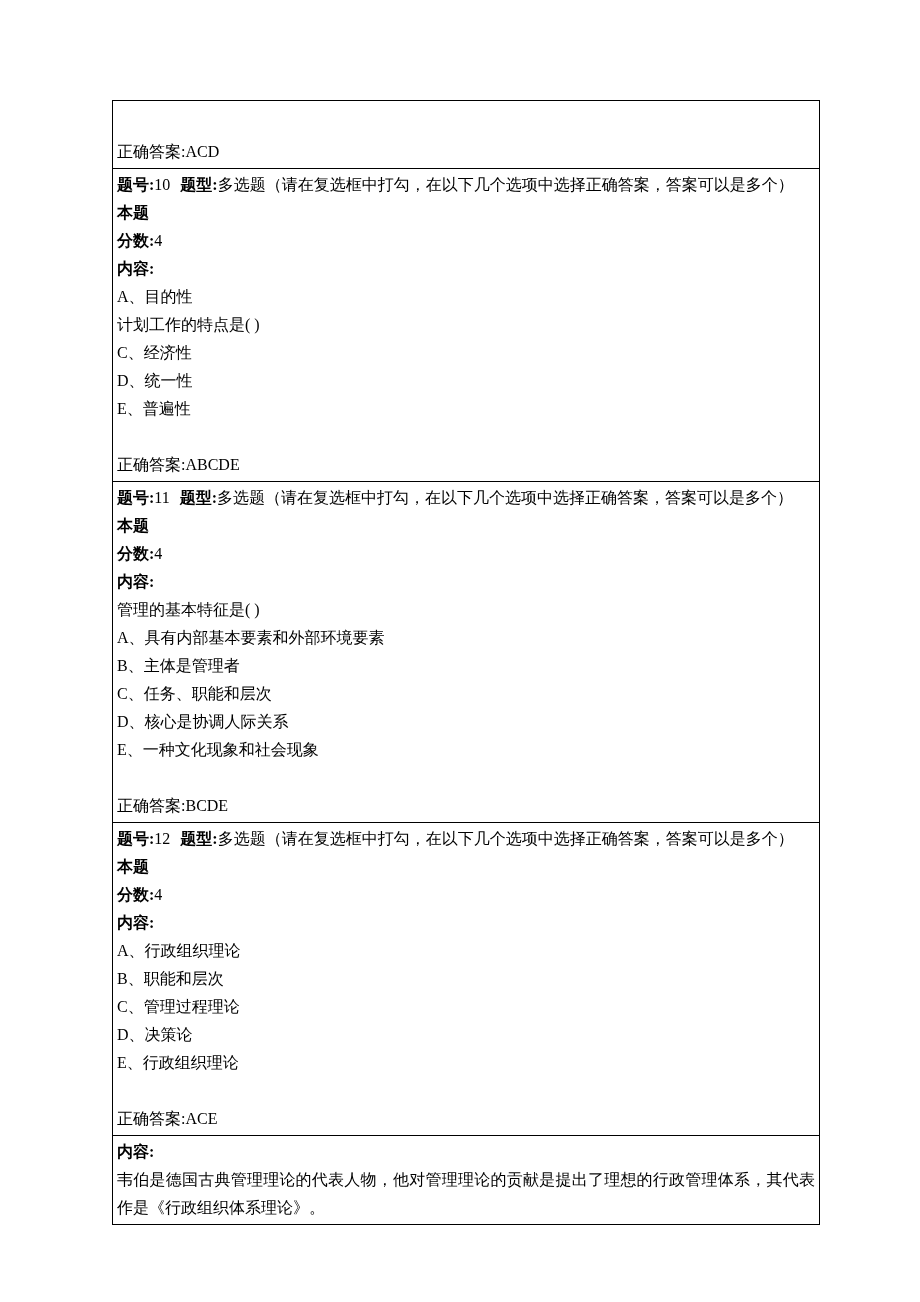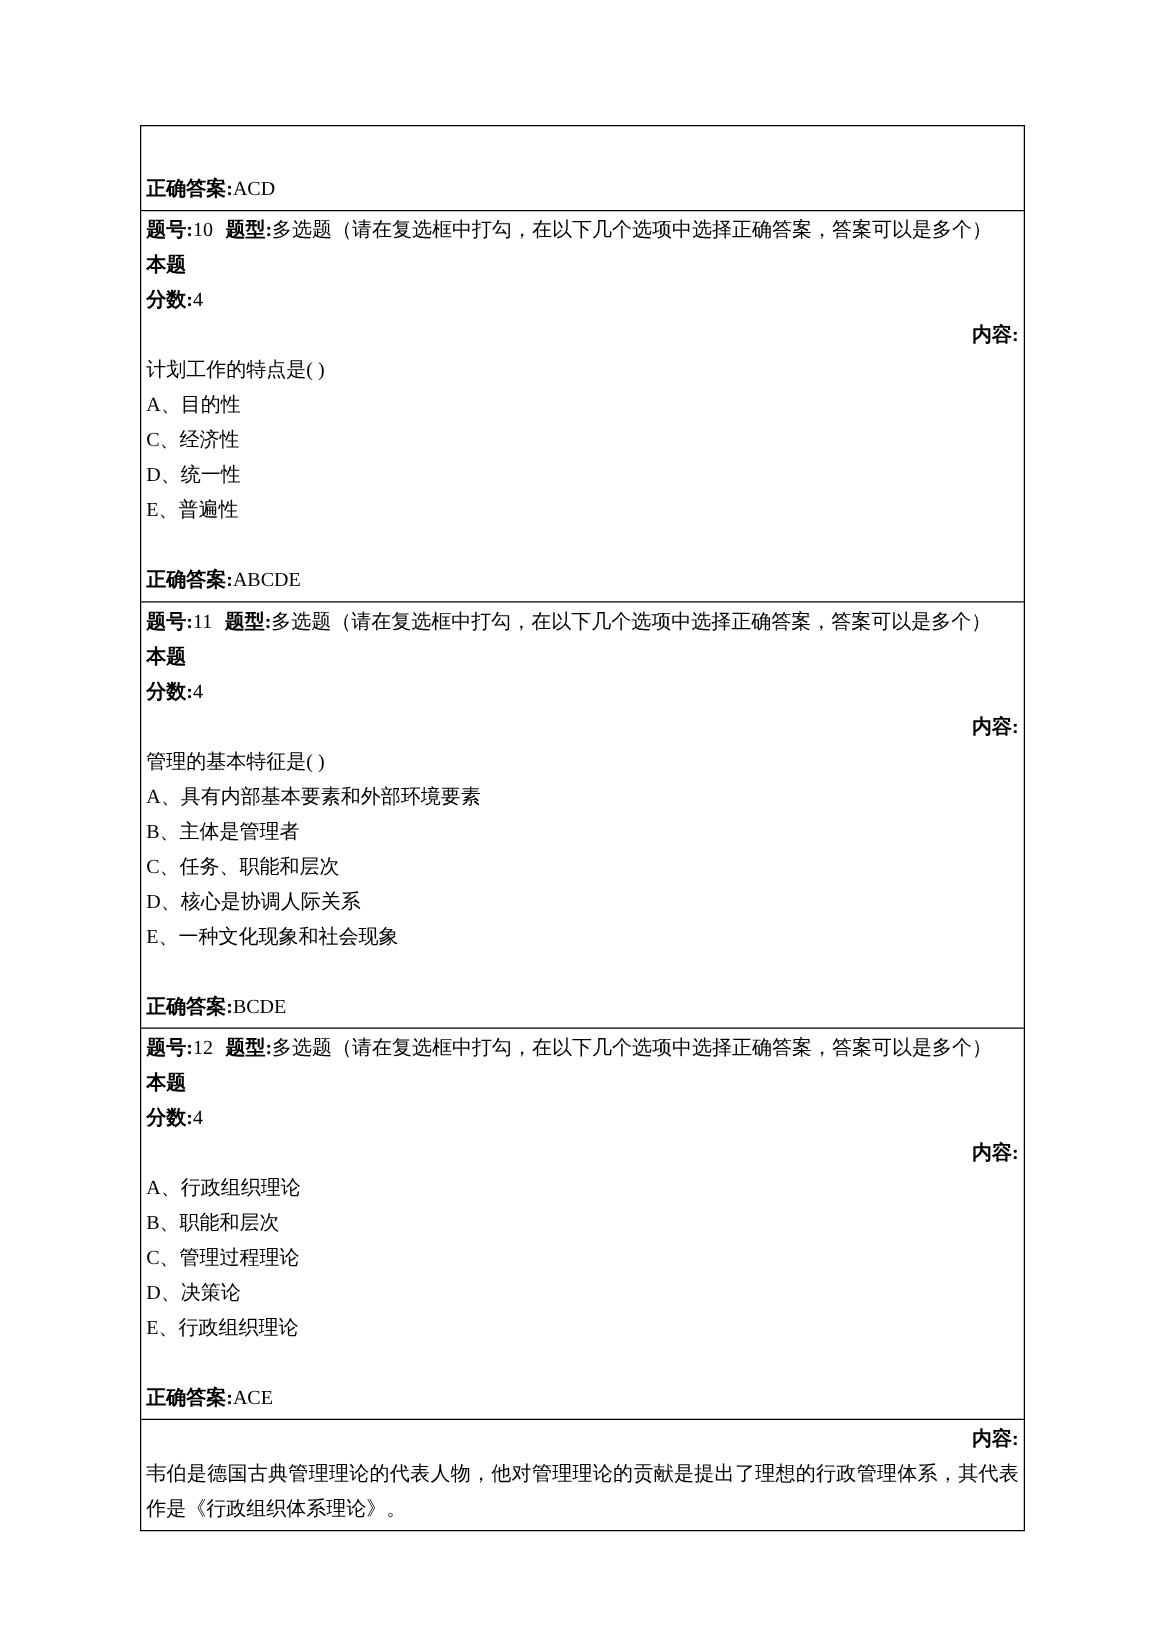--- a/index.html
+++ b/index.html
@@ -25,37 +25,36 @@
     }
     .cell:last-child {
       border-bottom: none;
     }
     .empty-top {
       height: 35px;
       border-bottom: none;
     }
     .answer-row .label,
     .label {
-      font-weight: bold;
+      font-weight: normal;
     }
     .header-line {
       display: flex;
       flex-wrap: wrap;
       align-items: baseline;
       gap: 0;
     }
     .header-line .seg {
       margin-right: 10px;
     }
     .header-line .seg:last-child {
       margin-right: 0;
     }
     .bold {
       font-weight: bold;
-      text-align: right;
     }
   </style>
 </head>
 <body>
 
 <div class="table-outer">
 
   <div class="cell">
     <div class="empty-top"></div>
     <div class="answer-row">
@@ -64,22 +63,22 @@
   </div>
 
   <div class="cell">
     <div class="header-line">
       <span class="seg"><span class="bold">题号:</span><span>10</span></span>
       <span class="seg"><span class="bold">题型:</span><span>多选题（请在复选框中打勾，在以下几个选项中选择正确答案，答案可以是多个）</span></span>
       <span class="seg bold">本题</span>
     </div>
     <div><span class="bold">分数:</span><span>4</span></div>
     <div class="bold">内容:</div>
+    <div>A、目的性</div>
     <div>计划工作的特点是( )</div>
-    <div>A、目的性</div>
     <div>C、经济性</div>
     <div>D、统一性</div>
     <div>E、普遍性</div>
     <div>&nbsp;</div>
     <div class="answer-row">
       <span class="label">正确答案:</span><span>ABCDE</span>
     </div>
   </div>
 
   <div class="cell">

